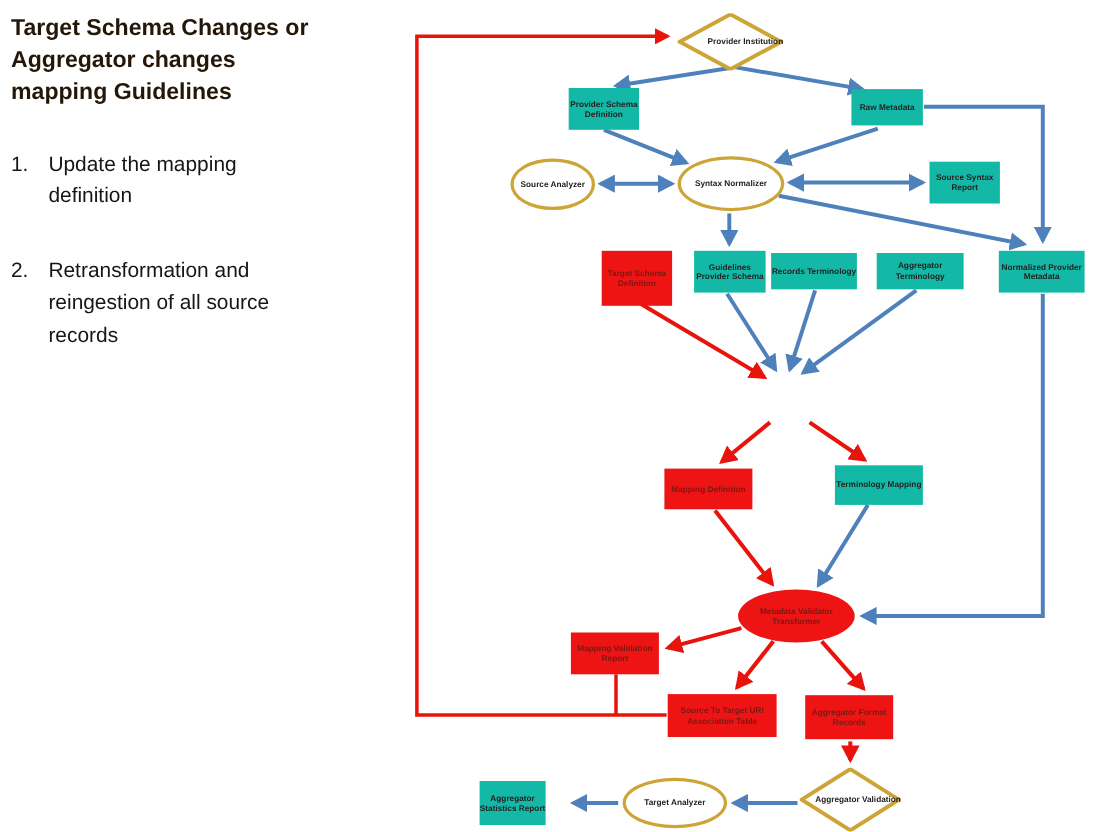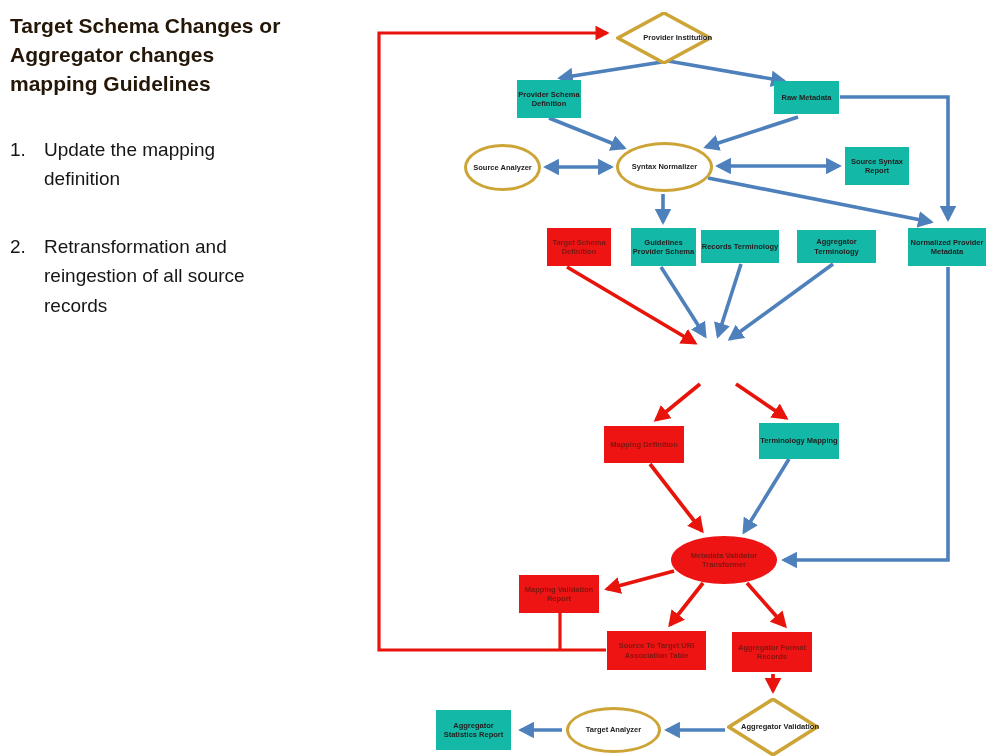--- a/index.html
+++ b/index.html
@@ -116,21 +116,21 @@
   </div>
 
   <div class="node ellipse gold" style="left:616px;top:142px;width:97px;height:50px">
     <span class="lbl">Syntax Normalizer</span>
   </div>
 
   <div class="node rect gray" style="left:845px;top:147px;width:64px;height:38px">
     <span class="lbl">Source Syntax Report</span>
   </div>
 
-  <div class="node rect red" style="left:547px;top:228px;width:64px;height:38px">
+  <div class="node rect red" style="left:547px;top:228px;width:64px;height:50px">
     <span class="lbl">Target Schema Definition</span>
   </div>
 
   <div class="node rect gray" style="left:631px;top:228px;width:65px;height:38px">
     <span class="lbl">Guidelines Provider Schema</span>
   </div>
 
   <div class="node rect gray" style="left:701px;top:230px;width:78px;height:33px">
     <span class="lbl">Records Terminology</span>
   </div>
@@ -161,21 +161,21 @@
   </div>
 
   <div class="node rect red" style="left:607px;top:631px;width:99px;height:39px">
     <span class="lbl">Source To Target URI Association Table</span>
   </div>
 
   <div class="node rect red" style="left:732px;top:632px;width:80px;height:40px">
     <span class="lbl">Aggregator Format Records</span>
   </div>
 
-  <div class="node rect gray" style="left:436px;top:710px;width:75px;height:40px">
+  <div class="node rect gray" style="left:436px;top:710px;width:60px;height:40px">
     <span class="lbl">Aggregator Statistics Report</span>
   </div>
 
   <div class="node ellipse gold" style="left:566px;top:707px;width:95px;height:46px">
     <span class="lbl">Target Analyzer</span>
   </div>
 
   <div class="node diamond" style="left:727px;top:698px;width:92px;height:58px">
     <svg class="dshape" viewBox="0 0 100 100" preserveAspectRatio="none">
         <polygon points="50,2 98,50 50,98 2,50"></polygon>

